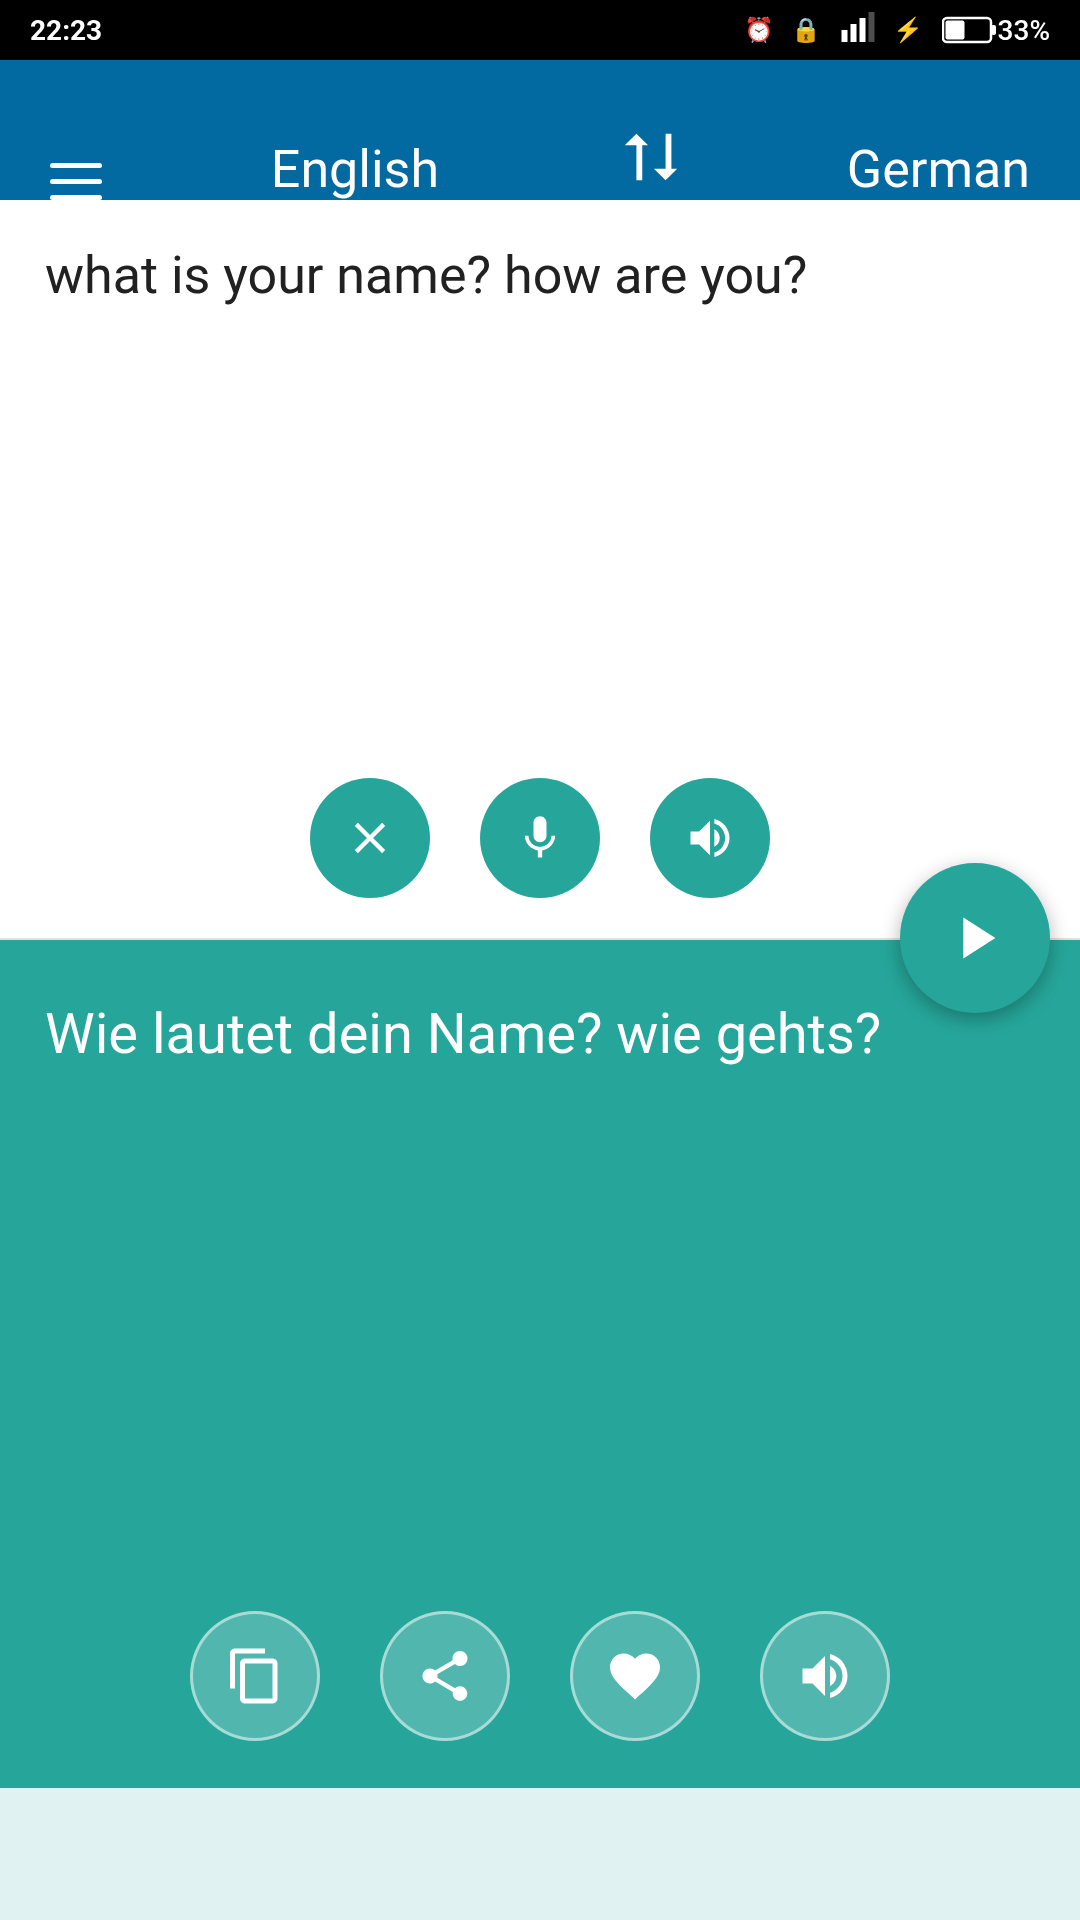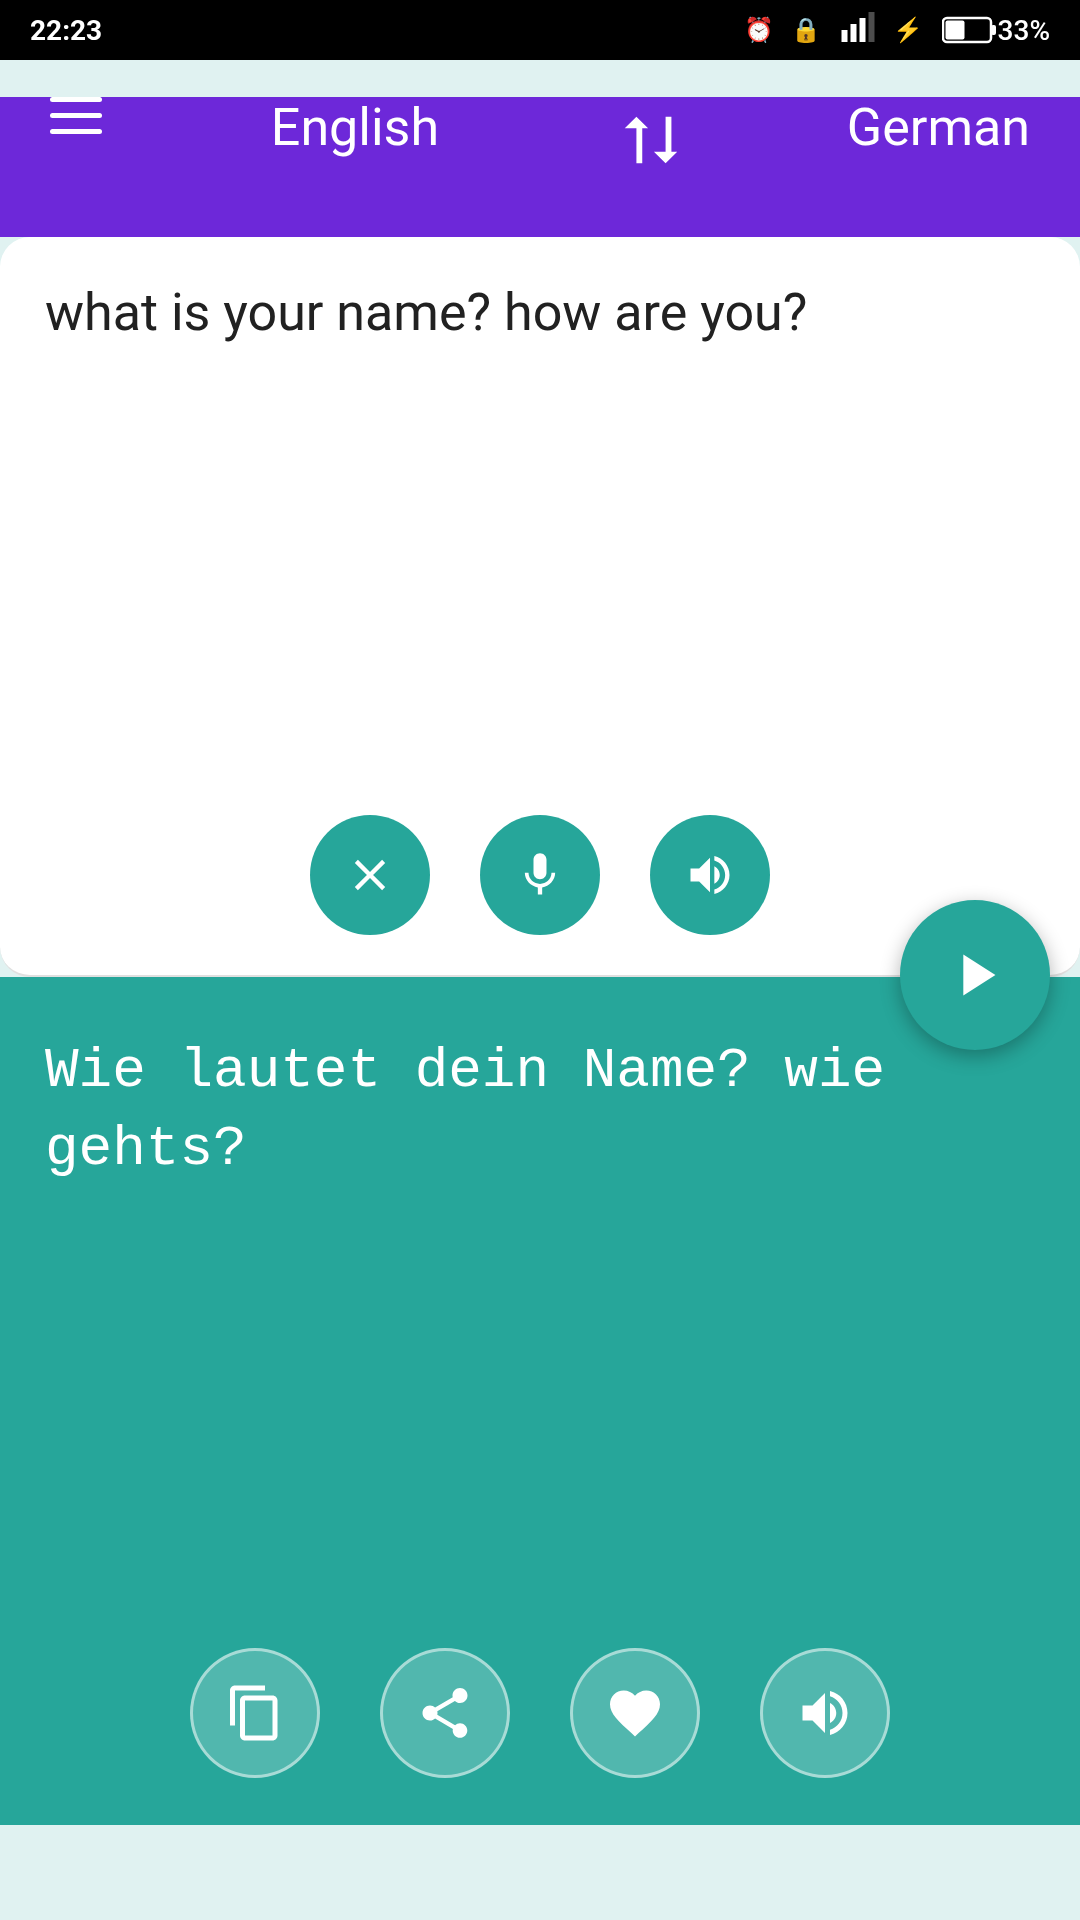--- a/index.html
+++ b/index.html
@@ -43,26 +43,25 @@
 
     .battery-bar {
       display: inline-flex;
       align-items: center;
     }
 
     
     .app-bar {
       width: 100%;
       height: 140px;
-      background: #6d28d9;
-      display: flex;
-      align-items: flex-start;
+      background: #0369a1;
+      display: flex;
+      align-items: flex-end;
       justify-content: space-between;
       padding: 0 50px;
-      margin-top: 37px;
     }
 
     .menu-icon {
       display: flex;
       flex-direction: column;
       gap: 11px;
       cursor: pointer;
     }
 
     .menu-icon span {
@@ -90,21 +89,20 @@
     
     .input-section {
       background: #fff;
       margin: 0;
       padding: 40px 45px 30px 45px;
       position: relative;
       border-bottom: 2px solid #e0e0e0;
       height: 740px;
       display: flex;
       flex-direction: column;
-      border-radius: 30px;
     }
 
     .input-textarea {
       flex: 1;
       border: none;
       outline: none;
       font-size: 52px;
       color: #212121;
       resize: none;
       font-family: inherit;
@@ -160,21 +158,20 @@
 
     
     .output-section {
       background: #26a69a;
       flex: 1;
       padding: 55px 45px 27px 45px;
       position: relative;
       display: flex;
       flex-direction: column;
       height: 848px;
-      font-family: Liberation Mono, monospace;
     }
 
     .output-text {
       font-size: 56px;
       color: #fff;
       font-weight: 400;
       line-height: 1.4;
       flex: 1;
     }
 

